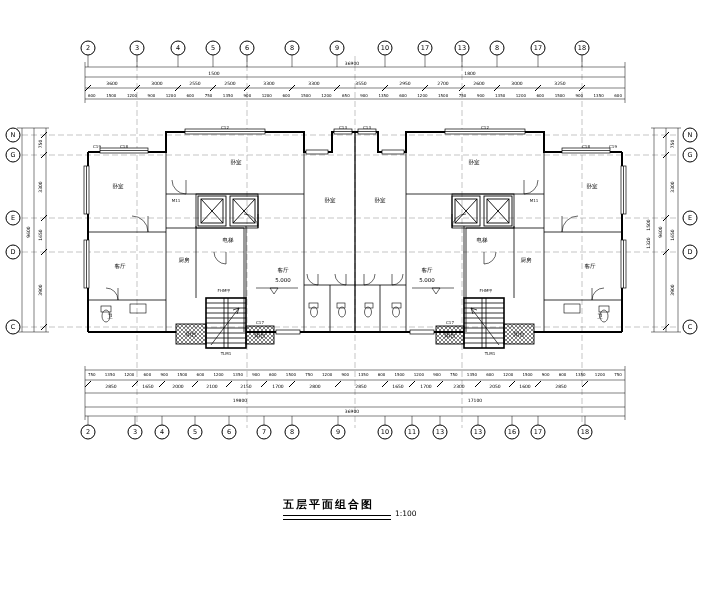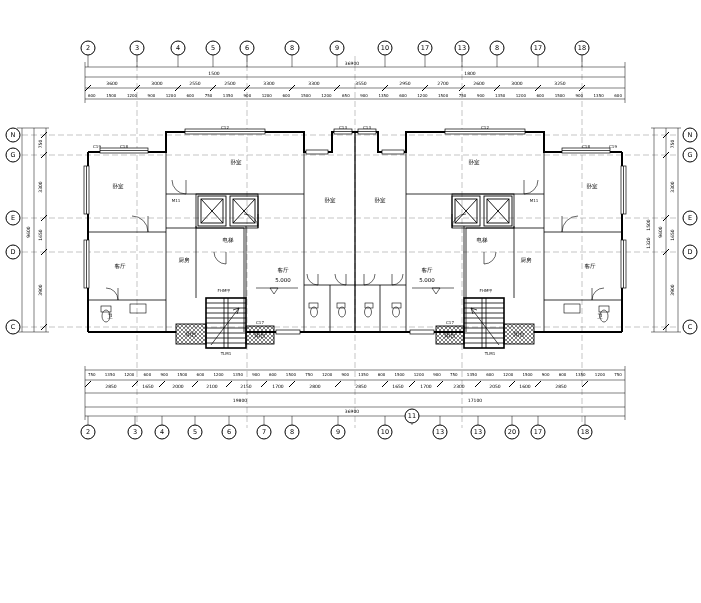--- a/index.html
+++ b/index.html
@@ -164,24 +164,24 @@
 
   <span class="bubble" style="left: 88px; top: 432px;">2</span>
       <span class="bubble" style="left: 135px; top: 432px;">3</span>
       <span class="bubble" style="left: 162px; top: 432px;">4</span>
       <span class="bubble" style="left: 195px; top: 432px;">5</span>
       <span class="bubble" style="left: 229px; top: 432px;">6</span>
       <span class="bubble" style="left: 264px; top: 432px;">7</span>
       <span class="bubble" style="left: 292px; top: 432px;">8</span>
       <span class="bubble" style="left: 338px; top: 432px;">9</span>
       <span class="bubble" style="left: 385px; top: 432px;">10</span>
-      <span class="bubble" style="left: 412px; top: 416px;">11</span>
+      <span class="bubble" style="left: 412px; top: 432px;">11</span>
       <span class="bubble" style="left: 440px; top: 432px;">13</span>
       <span class="bubble" style="left: 478px; top: 432px;">13</span>
-      <span class="bubble" style="left: 512px; top: 432px;">20</span>
+      <span class="bubble" style="left: 512px; top: 432px;">16</span>
       <span class="bubble" style="left: 538px; top: 432px;">17</span>
       <span class="bubble" style="left: 585px; top: 432px;">18</span>
     </div>
   <div class="layer">
 
   <span class="bubble" style="left: 13px; top: 135px;">N</span>
       <span class="bubble" style="left: 13px; top: 155px;">G</span>
       <span class="bubble" style="left: 13px; top: 218px;">E</span>
       <span class="bubble" style="left: 13px; top: 252px;">D</span>
       <span class="bubble" style="left: 13px; top: 327px;">C</span>
@@ -362,14 +362,19 @@
       <span class="code" style="left: 367px; top: 127px;">C13</span>
       <span class="code" style="left: 485px; top: 127px;">C12</span>
       <span class="code" style="left: 586px; top: 146px;">C18</span>
       <span class="code" style="left: 613px; top: 146px;">C19</span>
       <span class="code" style="left: 534px; top: 200px;">M11</span>
       <span class="code" style="left: 486px; top: 290px;">FHM甲</span>
       <span class="code" style="left: 490px; top: 353px;">TLM1</span>
       <span class="code" style="left: 450px; top: 322px;">C17</span>
     </div>
 
+  <div id="titleblock">
+    <div id="title-text">五层平面组合图</div>
+    <div id="title-underline"></div>
+    <span id="title-scale">1:100</span>
+  </div>
 
 </div>
 
 </body></html>

